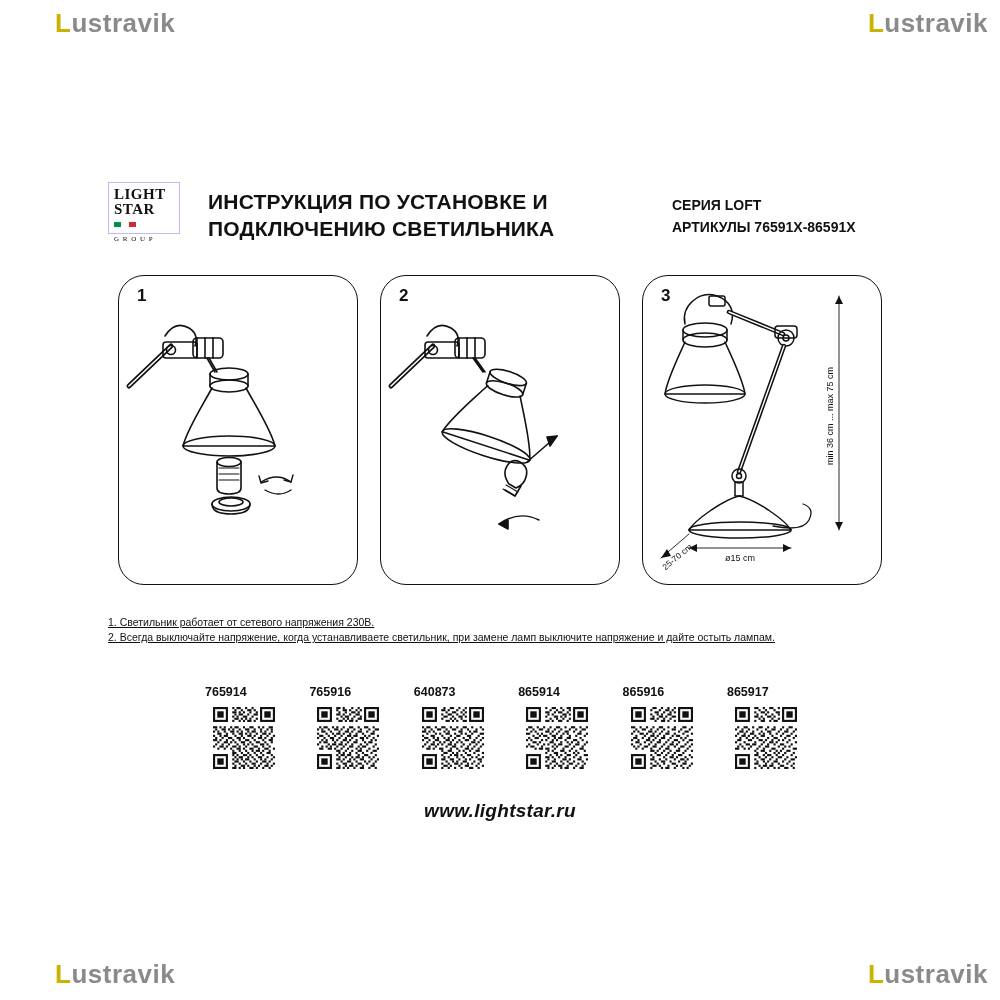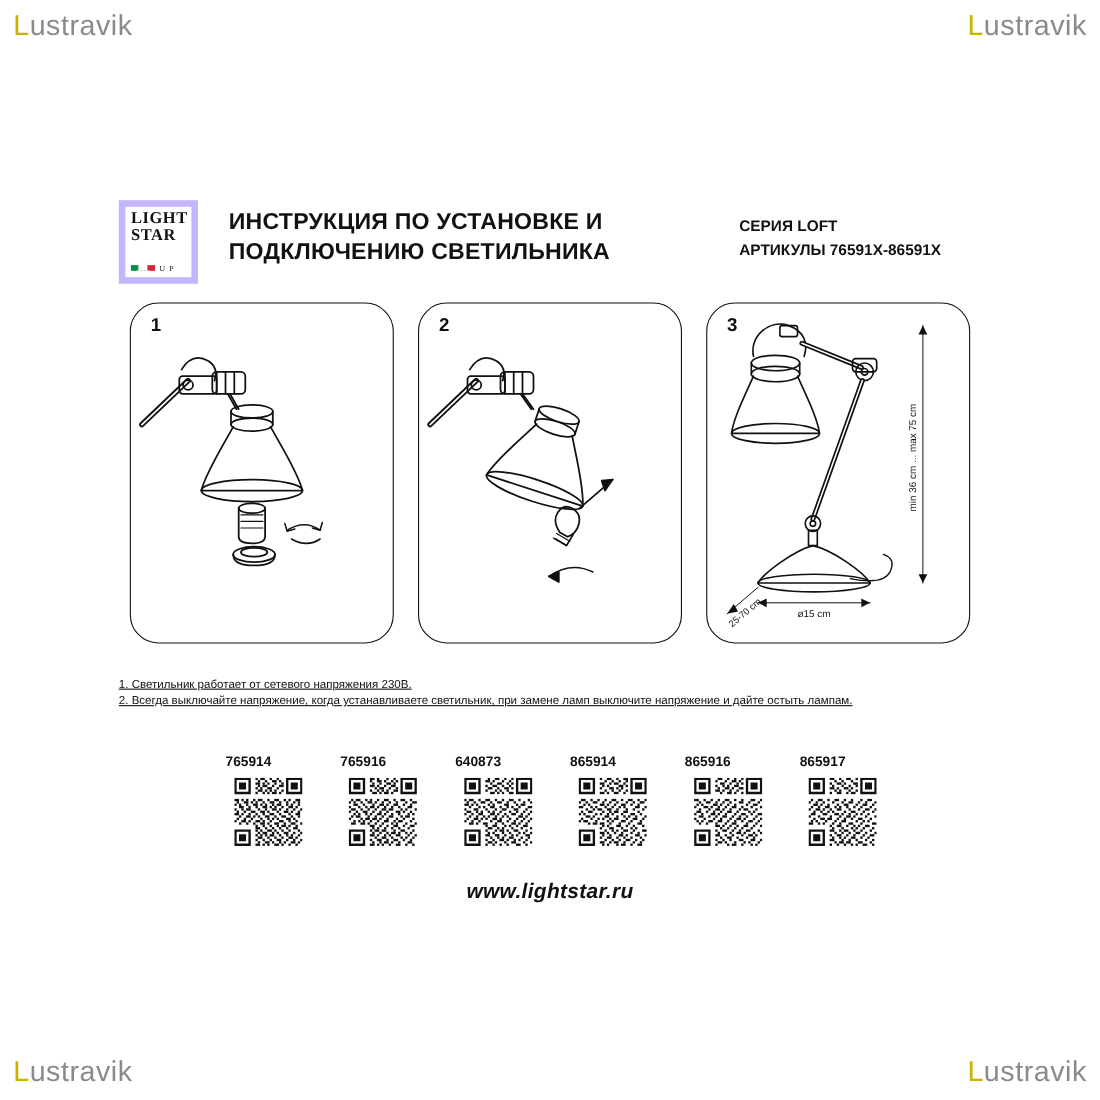--- a/index.html
+++ b/index.html
@@ -13,24 +13,25 @@
     font-family: "Liberation Sans", sans-serif;
     color: #111;
     position: relative;
     overflow: hidden;
   }
 
   
   .wm {
     position: absolute;
     font-family: "Liberation Sans", sans-serif;
-    font-weight: normal;
+    font-weight: bold;
     font-size: 26px;
     letter-spacing: 0.5px;
     white-space: nowrap;
+    margin-left: 43px;
   }
   .wm .l { color: #c8b400; }
   .wm .rest { color: #8a8a8a; }
   .wm-tl { left: 12px; top: 8px; }
   .wm-tr { right: 12px; top: 8px; }
   .wm-bl { left: 12px; bottom: 10px; }
   .wm-br { right: 12px; bottom: 10px; }
 
   
   .sheet {
@@ -44,22 +45,22 @@
   
   .header {
     position: absolute;
     left: 0; top: 10px;
     width: 800px;
     height: 80px;
   }
   .logo-box {
     position: absolute;
     left: 8px; top: 12px;
-    width: 72px; height: 76px;
-    border: 6px solid #c4b5fd;
+    width: 72px; height: 52px;
+    border: 1px solid #c4b5fd;
     box-sizing: border-box;
     padding: 4px 5px 3px 5px;
   }
   .logo-l1, .logo-l2 {
     font-family: "Liberation Serif", serif;
     font-weight: bold;
     font-size: 15px;
     line-height: 15px;
     letter-spacing: 0.5px;
     color: #111;

